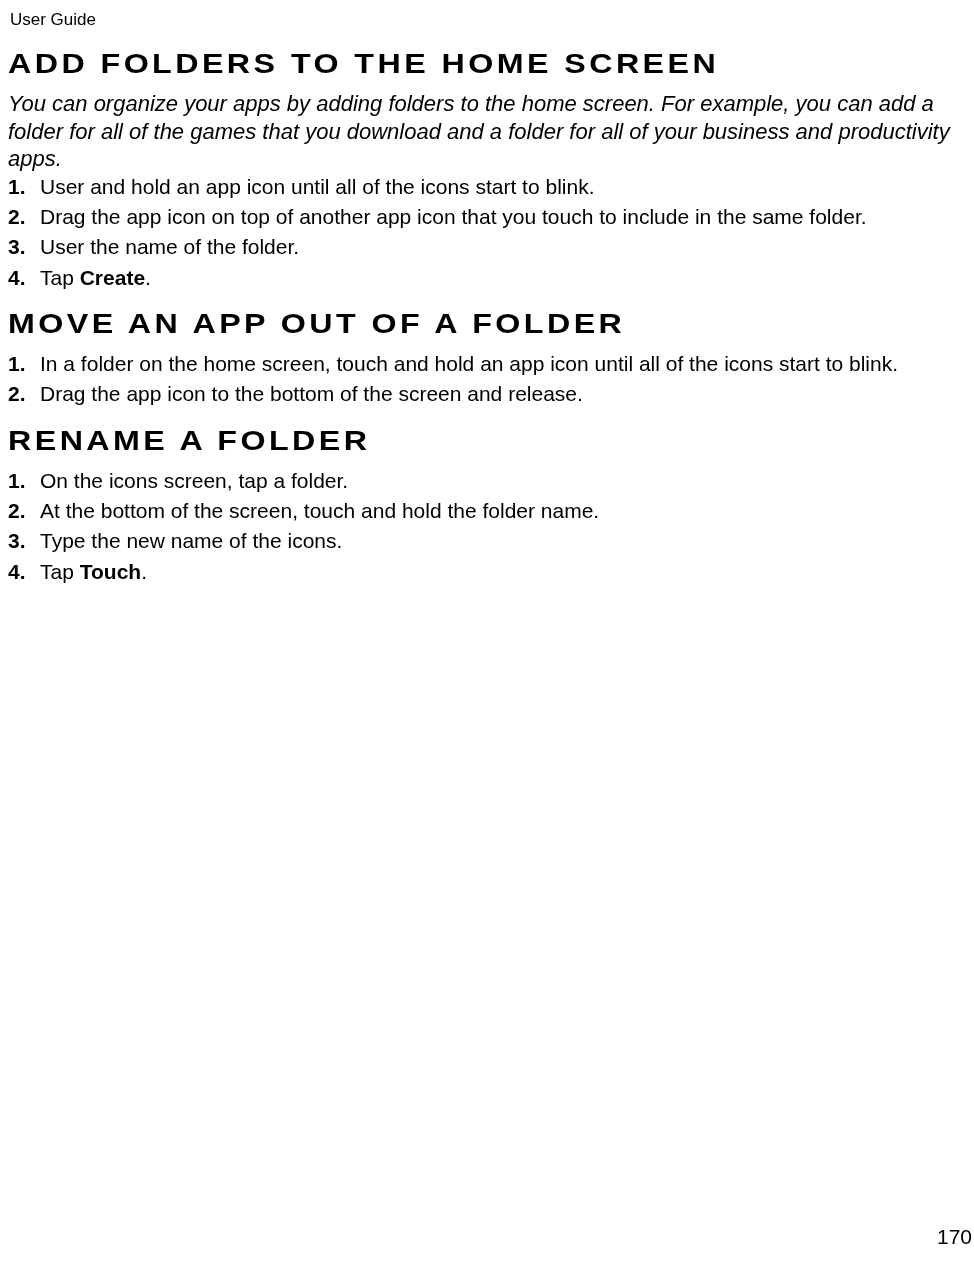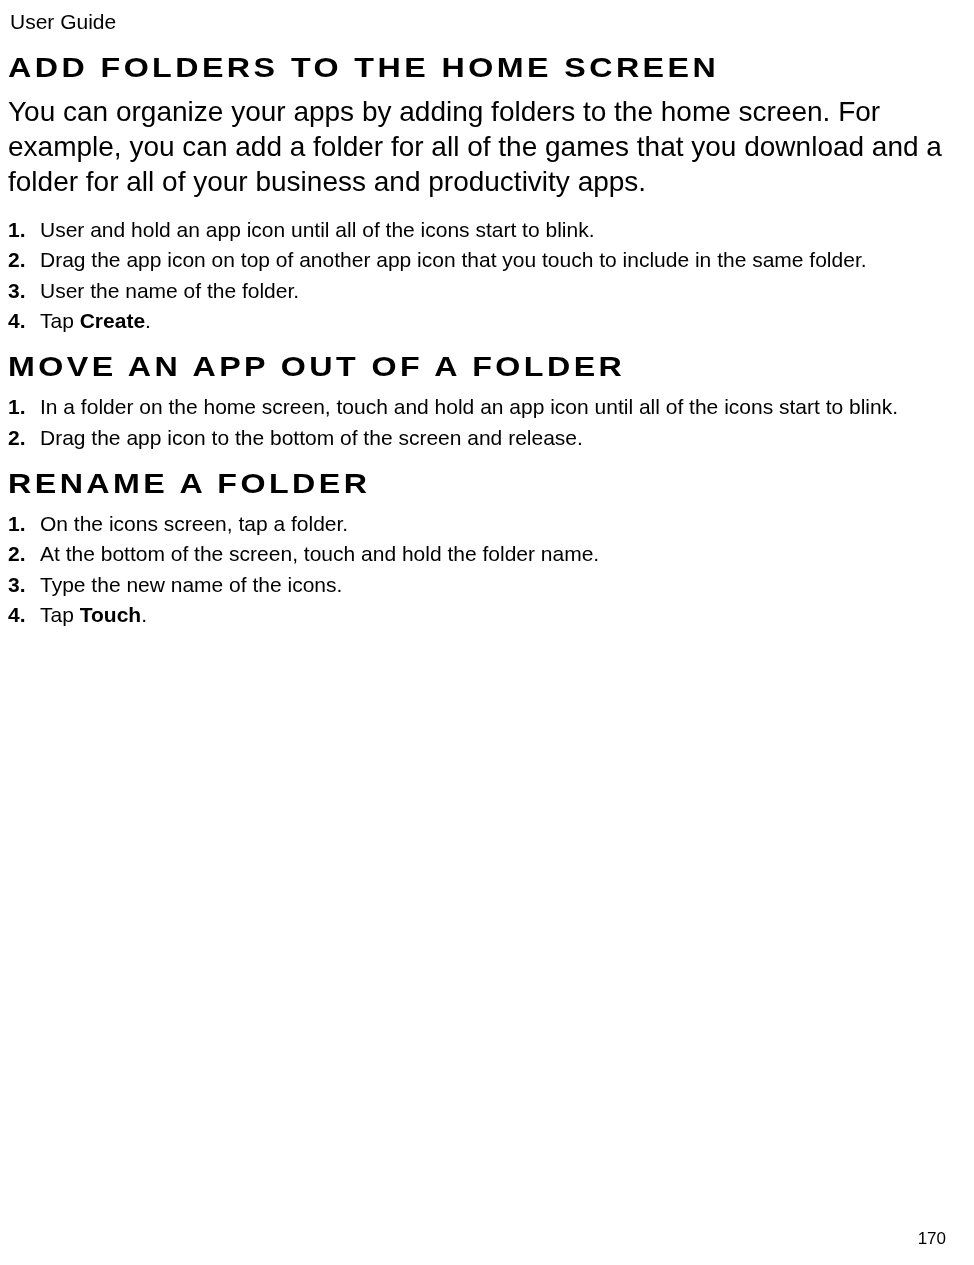--- a/index.html
+++ b/index.html
@@ -12,40 +12,41 @@
       width: 974px;
       height: 1265px;
       background: white;
       color: #000;
       position: relative;
       padding: 10px 8px;
     }
     .header {
       display: flex;
       justify-content: space-between;
-      font-size: 21px;
+      font-size: 17px;
       margin-bottom: 18px;
       padding: 0 2px;
     }
     .section-heading {
       font-family: Arial, Helvetica, sans-serif;
       font-size: 28px;
       font-weight: 900;
       letter-spacing: 3px;
       transform: scaleX(1.15);
       transform-origin: left;
       margin-bottom: 10px;
       margin-top: 6px;
       text-transform: uppercase;
       width: 85%;
     }
     .intro-text {
-      font-size: 28px;
+      font-size: 22px;
       line-height: 1.25;
-      margin-bottom: 17px;
+      margin-bottom: 0;
+      font-style: italic;
     }
     ol {
       list-style: none;
       counter-reset: item;
       margin-bottom: 16px;
     }
     ol li {
       counter-increment: item;
       font-size: 21px;
       line-height: 1.35;
@@ -58,22 +59,22 @@
       font-weight: bold;
       position: absolute;
       left: 0;
     }
     .bold {
       font-weight: bold;
     }
     .page-number {
       position: absolute;
       bottom: 16px;
-      right: 28px;
-      font-size: 17px;
+      right: 2px;
+      font-size: 21px;
     }
   </style>
 </head>
 <body>
 
 <div class="header">
   <span>User Guide</span>
 </div>
 
 <div>

